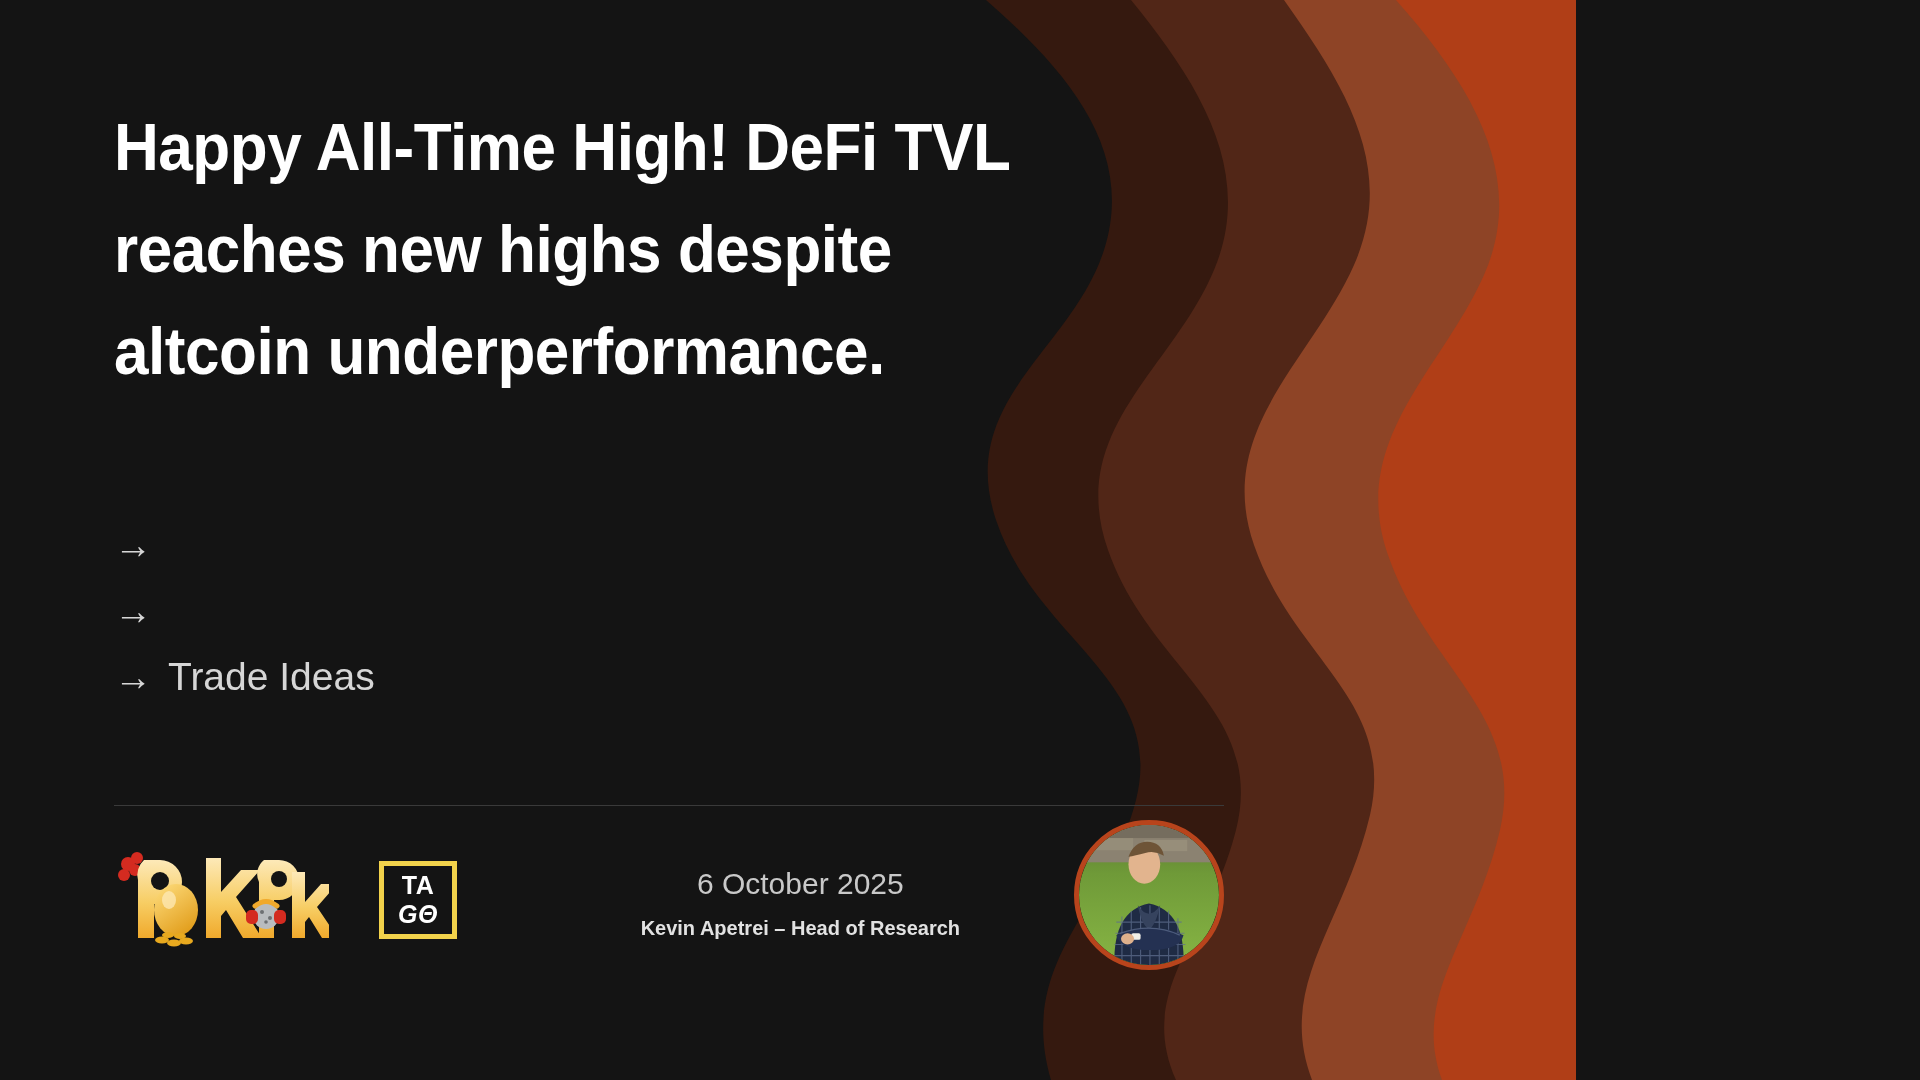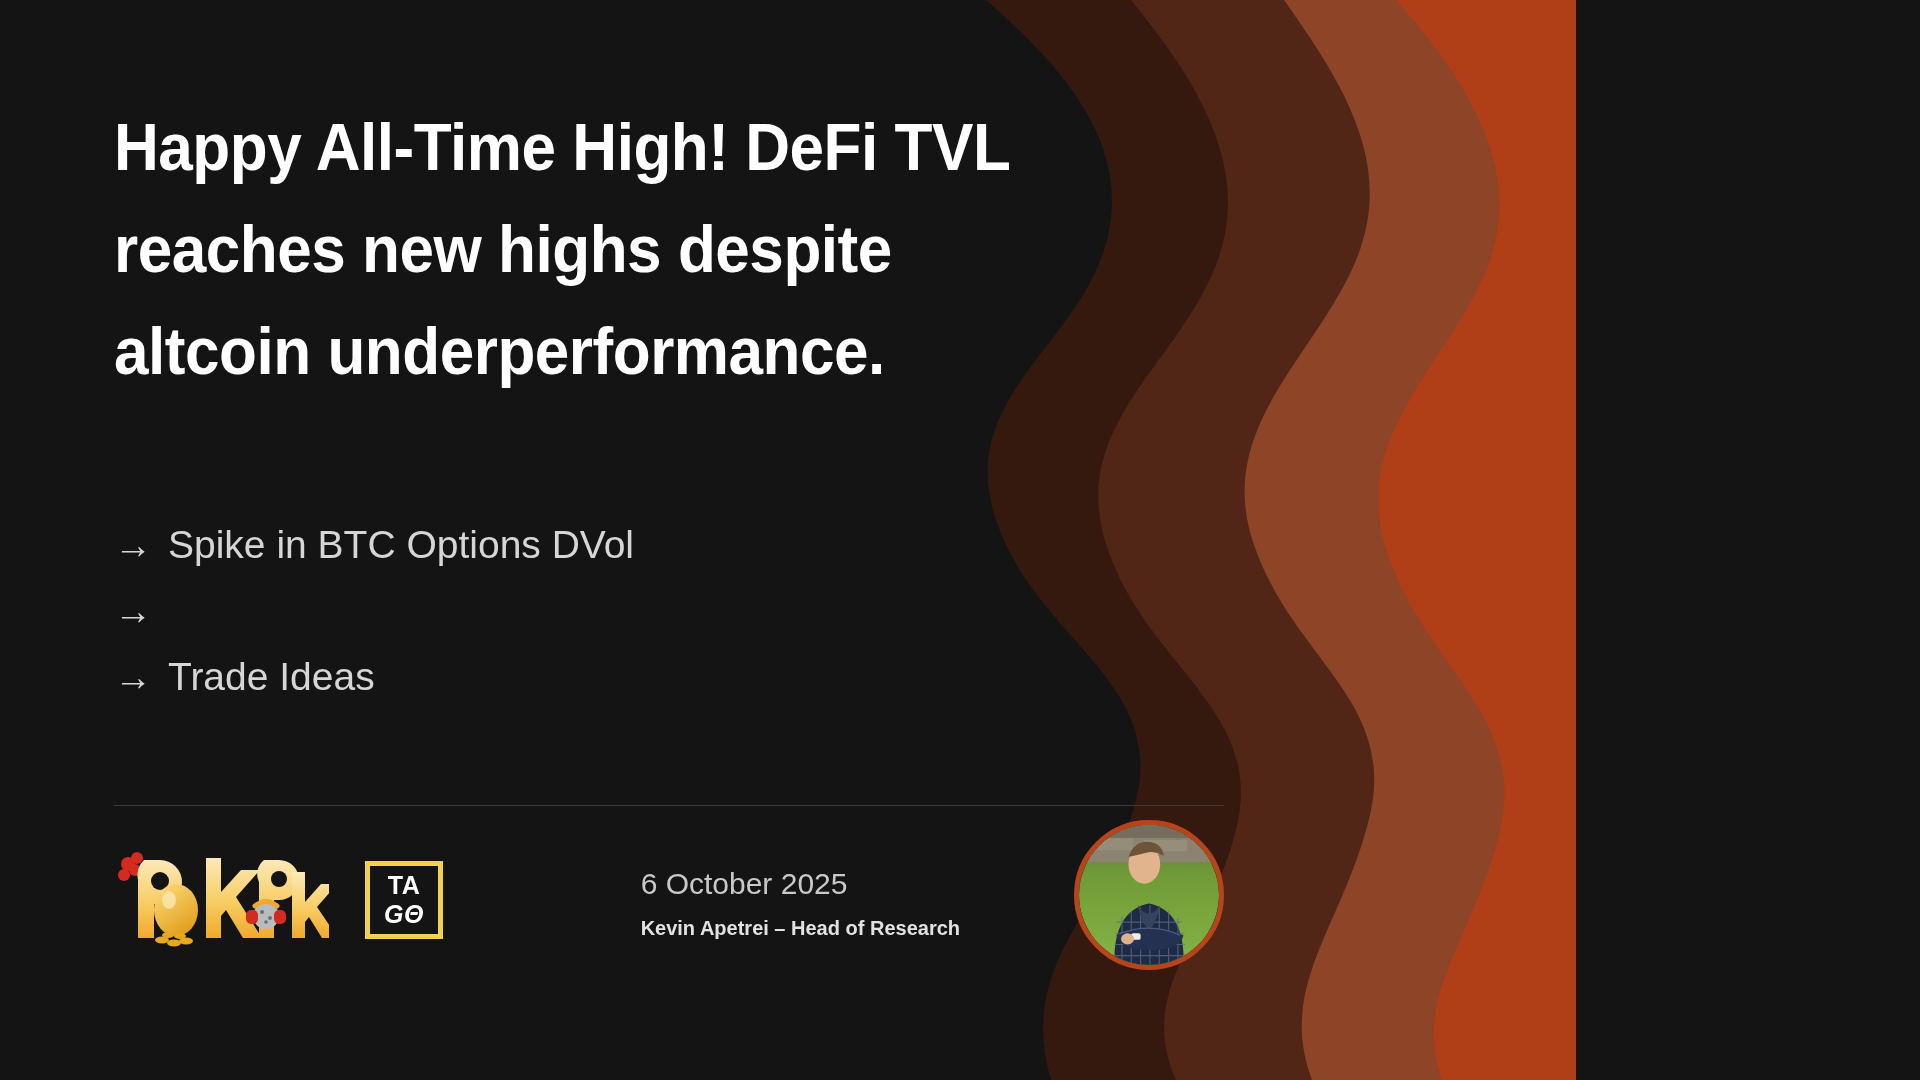--- a/index.html
+++ b/index.html
@@ -85,21 +85,21 @@
     left:114px; top:820px;
     width:1110px; height:180px;
     z-index:3;
   }
 
   .logos {
     position:absolute;
     left:0; top:28px;
     display:flex;
     align-items:center;
-    gap:36px;
+    gap:50px;
   }
 
   
   .pokpok-logo { width:215px; height:104px; display:block; }
 
   
   .tago-logo {
     width:78px; height:78px;
     border:5px solid #f2d24b;
     background:#141414;
@@ -116,21 +116,21 @@
     font-size:25px;
     letter-spacing:0.5px;
     display:block;
   }
   .tago-row.bottom { margin-top:4px;font-style:italic; }
 
   
   .byline {
     position:absolute;
     right:264px; top:42px;
-    text-align:left;
+    text-align:center;
   }
   .byline .date {
     font-size:30px;
     color:#c9c9c9;
     font-weight:400;
     line-height:44px;
     white-space:nowrap;
   }
   .byline .author {
     font-size:20px;
@@ -192,21 +192,20 @@
 
   <div class="content">
 
     <h1 class="headline">Happy All-Time High! DeFi TVL
 reaches new highs despite
 altcoin underperformance.</h1>
 
     <div class="bullets">
       <div class="bullet">
         <span class="arrow">→</span>
-        <span>Spike in BTC Options DVol</span>
       </div>
       <div class="bullet">
         <span class="arrow">→</span>
       </div>
       <div class="bullet">
         <span class="arrow">→</span>
         <span>Trade Ideas</span>
       </div>
     </div>
 

